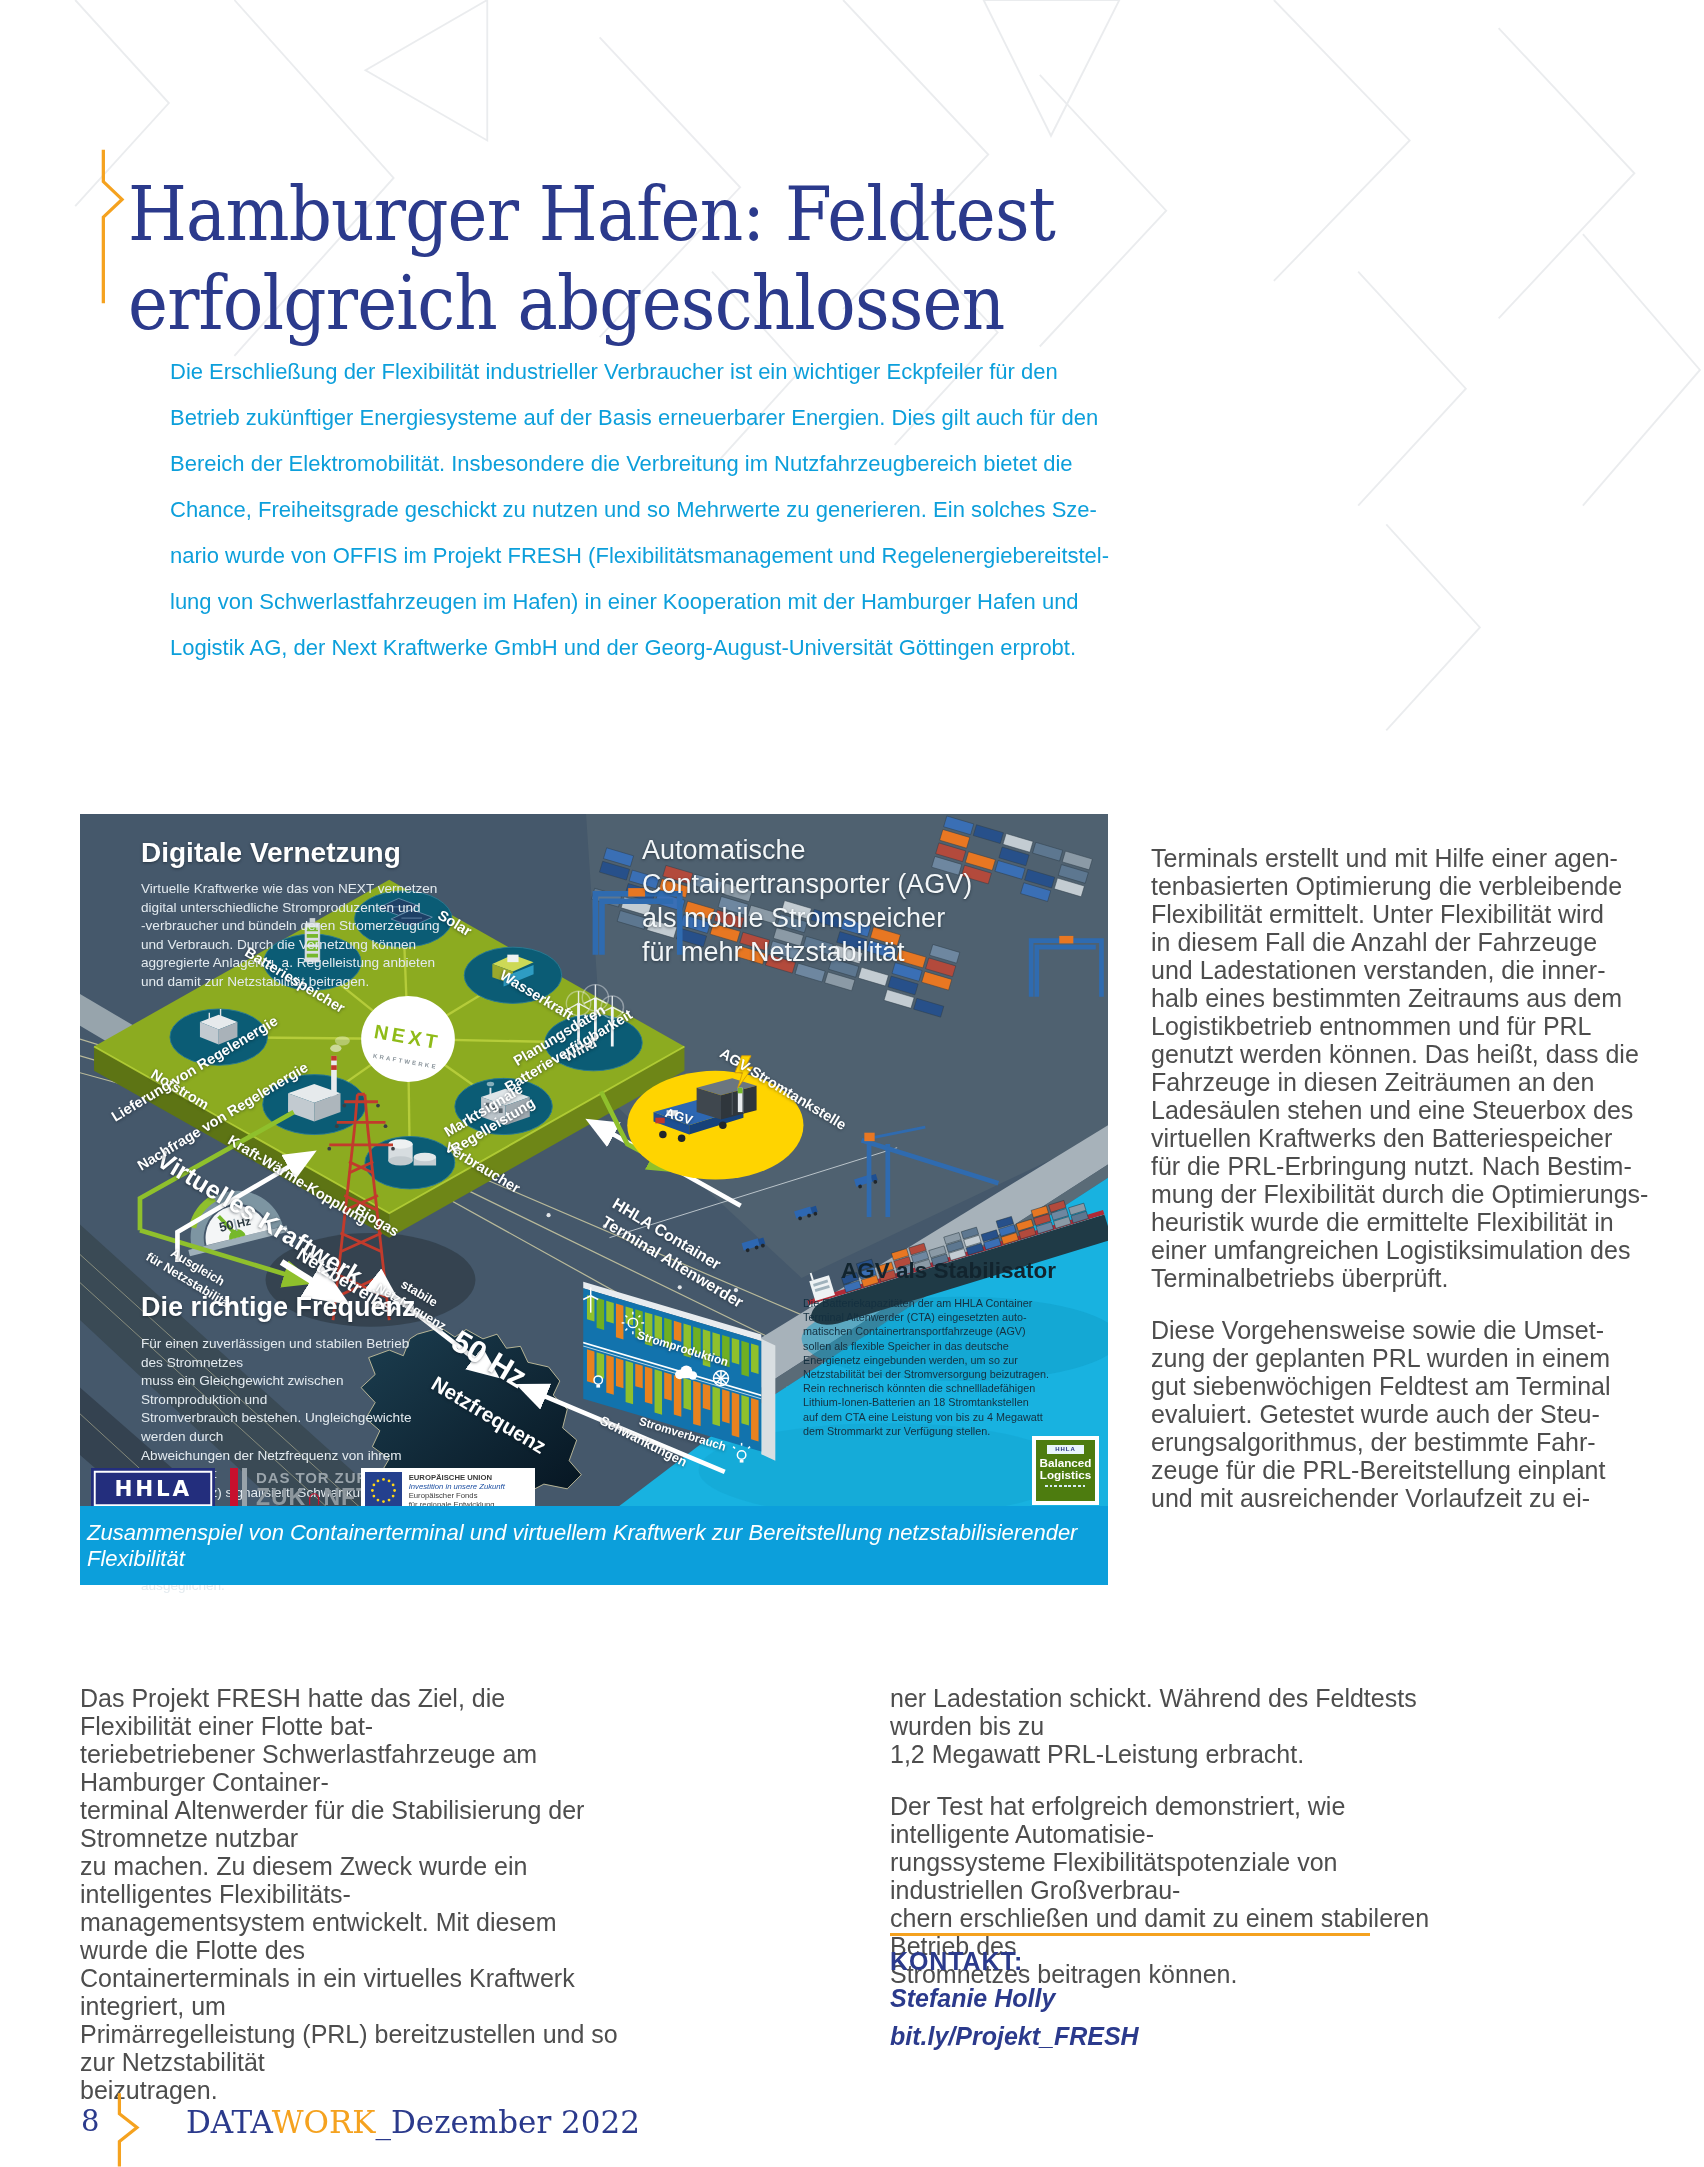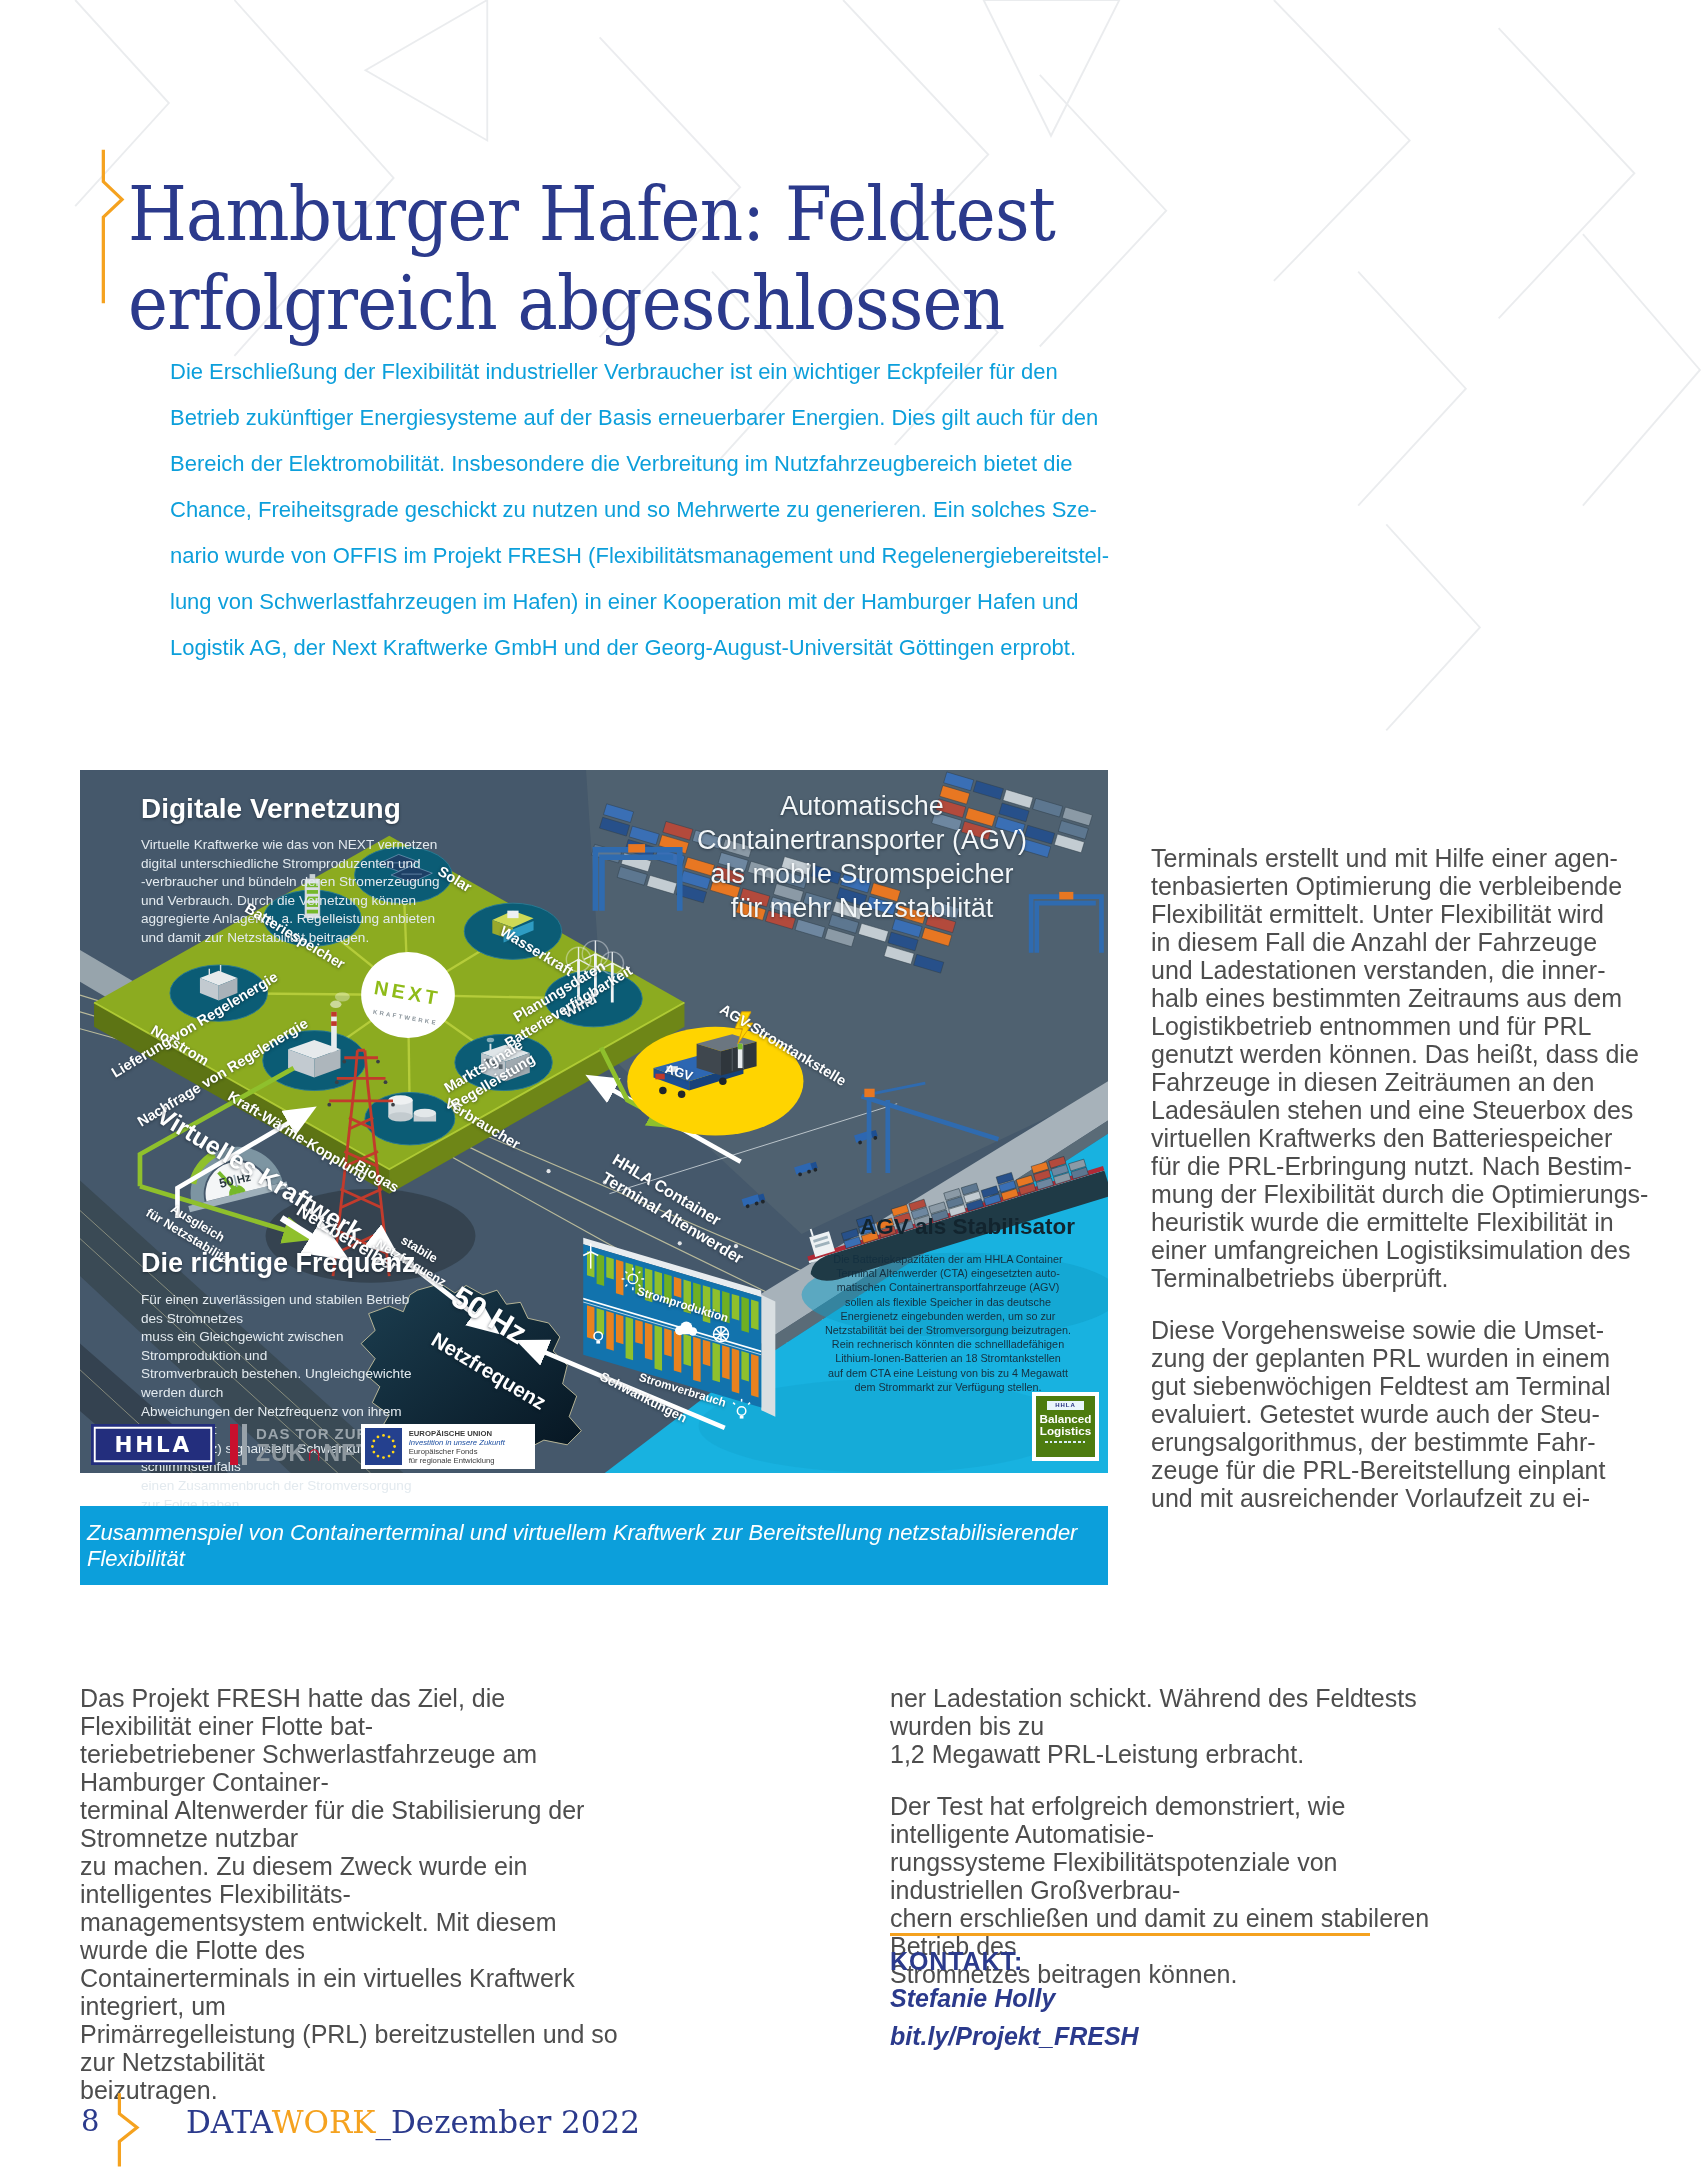--- a/index.html
+++ b/index.html
@@ -7,29 +7,29 @@
         font-family:"Liberation Sans",sans-serif;}
   .bg-pattern{position:absolute;left:0;top:0;z-index:0;}
   .chevron-svg{position:absolute;z-index:2;}
   .title{position:absolute;left:128px;top:120px;z-index:2;font-family:"DejaVu Serif",serif;
          font-weight:400;font-size:75px;line-height:89px;color:#2b3a8c;letter-spacing:-0.9px;
          transform:scaleX(.9);transform-origin:left top;}
   .lead{position:absolute;left:170px;top:349px;width:946px;z-index:2;font-size:22px;
         line-height:46px;color:#0c9fdb;}
   .pre{white-space:pre-line;}
   
-  .infographic{position:absolute;left:80px;top:770px;width:900px;height:703px;
+  .infographic{position:absolute;left:80px;top:814px;width:900px;height:703px;
                background:#45586b;z-index:2;}
   .ig-svg{position:absolute;left:0;top:0;}
   .ig-label{position:absolute;color:#fff;font-weight:700;font-size:14.5px;line-height:18px;
             white-space:pre-line;transform-origin:left top;
             text-shadow:0 0.9px 2.8px rgba(8,18,28,.5);}
   .ig-h1{font-size:28px;font-weight:700;line-height:30px;}
   .ig-body{font-weight:400;font-size:13.6px;line-height:18.6px;color:#e3eaef;text-shadow:none;}
-  .ig-right{text-align:center;}
+  .ig-right{text-align:left;}
   .ig-center{text-align:center;}
   
   .logo-hhla{position:absolute;left:11.2px;top:654px;width:124px;height:41px;background:#232e7d;
              box-shadow:inset 0 0 0 2.8px #232e7d, inset 0 0 0 4.7px #fff;display:flex;
              align-items:center;justify-content:center;}
   .logo-hhla span{color:#fff;font-weight:700;font-size:21.5px;letter-spacing:2.8px;font-family:"DejaVu Sans",sans-serif;}
   .logo-bar-red{position:absolute;left:150px;top:654px;width:7.5px;height:41px;background:#c8102e;}
   .logo-bar-gray{position:absolute;left:162px;top:654px;width:4.7px;height:41px;background:#98a2aa;}
   .logo-tor{position:absolute;left:176px;top:654px;line-height:19.7px;color:#8d979e;font-weight:700;}
   .logo-tor .t1{font-size:15px;letter-spacing:0.9px;color:#9aa4ab;}

